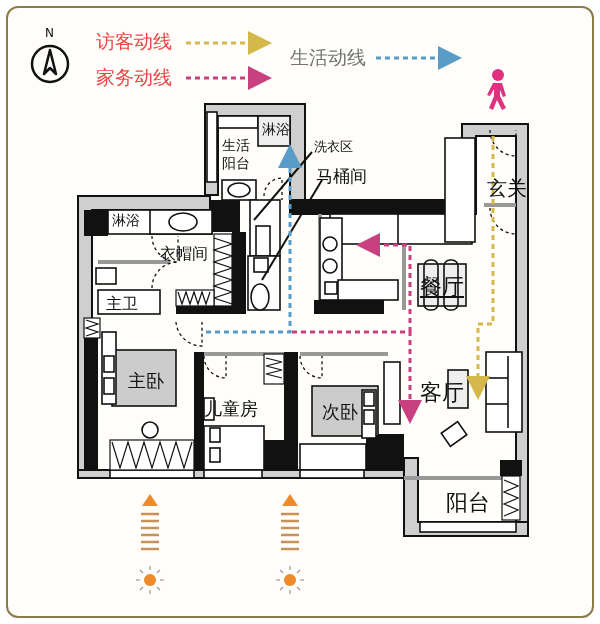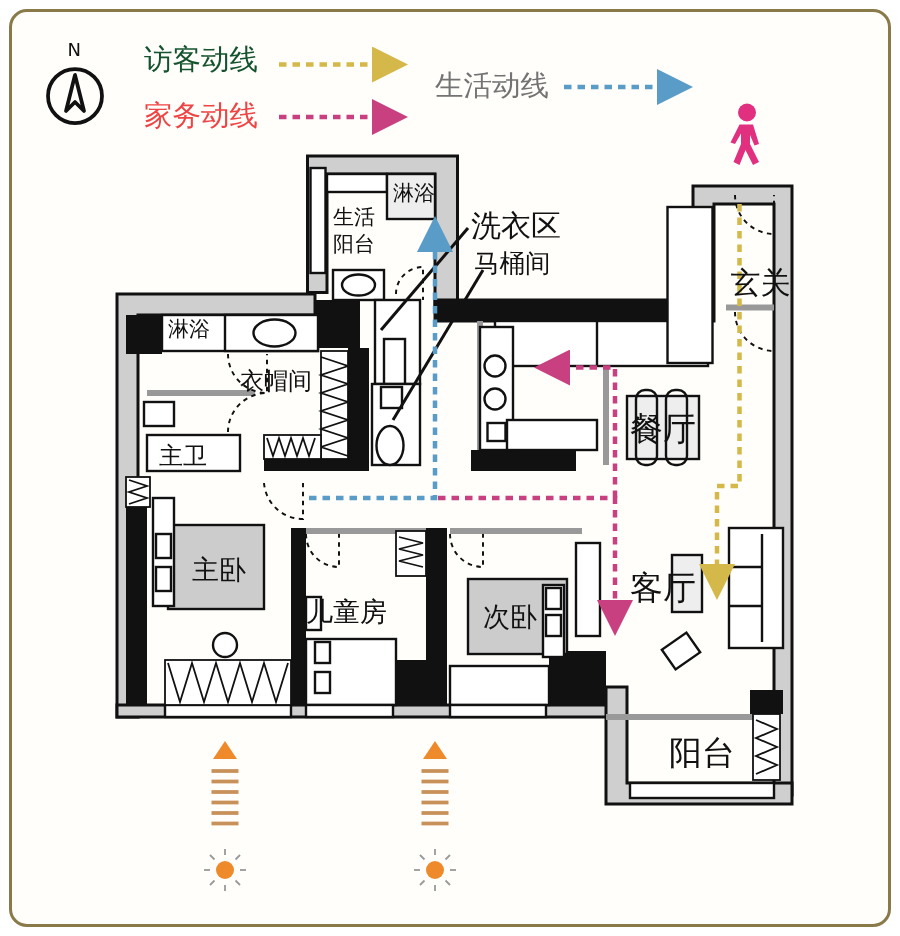--- a/index.html
+++ b/index.html
@@ -223,31 +223,31 @@
         <line x1="280" y1="570" x2="283" y2="573"></line>
         <line x1="297" y1="587" x2="300" y2="590"></line>
         <line x1="300" y1="570" x2="297" y2="573"></line>
         <line x1="283" y1="587" x2="280" y2="590"></line>
       </g>
   </g>
 </svg>
 
 <div class="lbl" style="left:45px;top:27px;font-size:12px;">N</div>
 
-<div class="legend" style="left:96px;top:32px;color:#14532d;font-family:Liberation Mono, monospace;">访客动线</div>
+<div class="legend" style="left:96px;top:32px;color:#ef4444;">访客动线</div>
 <div class="legend" style="left:96px;top:68px;color:#ef4444;">家务动线</div>
 <div class="legend" style="left:290px;top:48px;color:#737373;">生活动线</div>
 
 <div class="lbl" style="left:262px;top:122px;font-size:14px;">淋浴</div>
 <div class="lbl" style="left:222px;top:138px;font-size:14px;">生活</div>
 <div class="lbl" style="left:222px;top:156px;font-size:14px;">阳台</div>
-<div class="lbl" style="left:314px;top:140px;font-size:20px;">洗衣区</div>
+<div class="lbl" style="left:314px;top:140px;font-size:13px;">洗衣区</div>
 <div class="lbl" style="left:316px;top:168px;font-size:17px;">马桶间</div>
 <div class="lbl" style="left:112px;top:213px;font-size:14px;">淋浴</div>
 <div class="lbl" style="left:160px;top:246px;font-size:16px;">衣帽间</div>
 <div class="lbl" style="left:106px;top:296px;font-size:16px;">主卫</div>
 <div class="lbl" style="left:487px;top:178px;font-size:20px;">玄关</div>
-<div class="lbl" style="left:420px;top:276px;font-size:22px;">餐厅</div>
+<div class="lbl" style="left:420px;top:276px;font-size:22px;text-decoration:underline;">餐厅</div>
 <div class="lbl" style="left:128px;top:372px;font-size:18px;">主卧</div>
 <div class="lbl" style="left:204px;top:400px;font-size:18px;">儿童房</div>
 <div class="lbl" style="left:322px;top:403px;font-size:18px;">次卧</div>
 <div class="lbl" style="left:420px;top:382px;font-size:22px;">客厅</div>
 <div class="lbl" style="left:446px;top:492px;font-size:22px;">阳台</div>
 
 </body></html>

